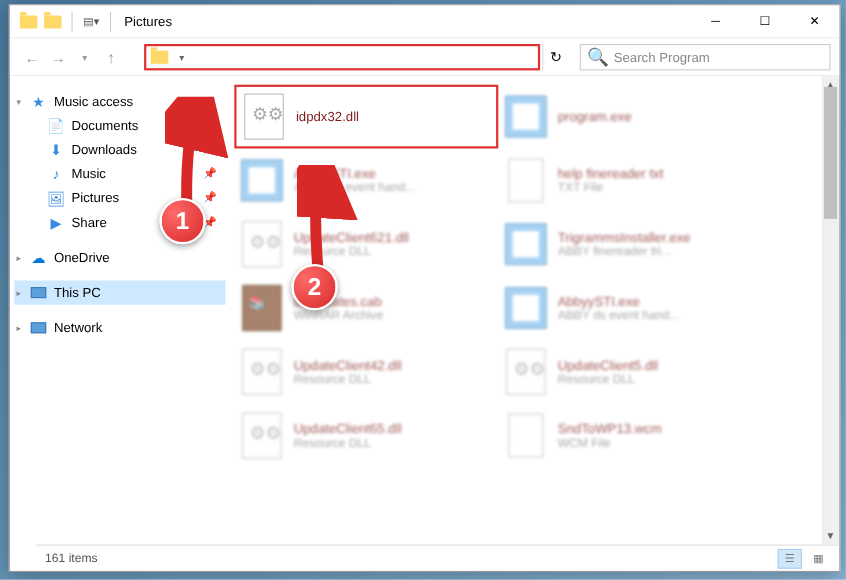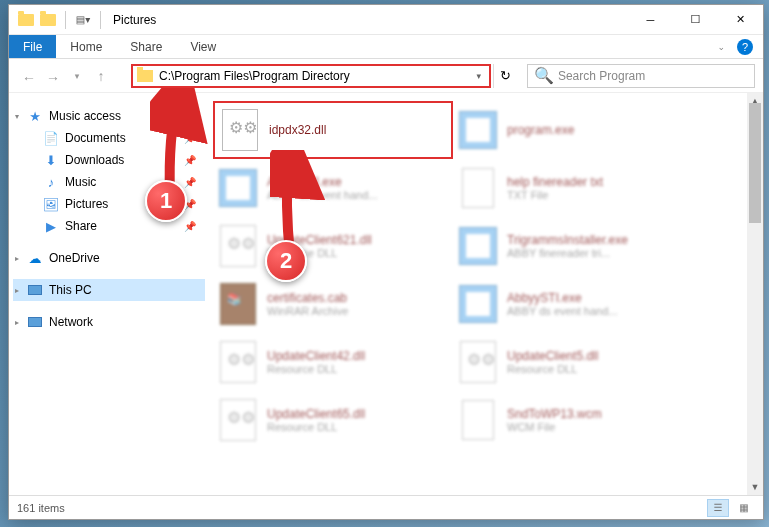--- a/index.html
+++ b/index.html
@@ -55,21 +55,21 @@
 .dll-icon { position: relative; width: 36px; height: 42px; background: #fff; border: 1px solid #bbb; }
 .dll-gears { position: absolute; top: 8px; left: 6px; font-size: 16px; color: #aaa; }
 .exe-icon { width: 38px; height: 38px; background: #89c3f0; border: 1px solid #5a93c0; position: relative; }
 .exe-icon::after { content: ''; position: absolute; inset: 6px; background: #fff; }
 .txt-icon { width: 32px; height: 40px; background: #fff; border: 1px solid #bbb; }
 .scrollbar { position: absolute; right: 0; top: 0; bottom: 0; width: 16px; background: #f0f0f0; }
 .scroll-thumb { position: absolute; top: 10px; right: 2px; width: 12px; height: 120px; background: #c0c0c0; }
 .scroll-btn { position: absolute; width: 16px; height: 16px; display: flex; align-items: center; justify-content: center; font-size: 9px; color: #666; }
 .scroll-up { top: 0; }
 .scroll-down { bottom: 0; }
-.statusbar { height: 24px; border-top: 1px solid #ddd; display: flex; align-items: center; padding: 0 8px; font-size: 11px; color: #555; }
+.statusbar { height: 24px; border-top: 1px solid #ddd; display: flex; align-items: center; padding: 0 8px; font-size: 11px; color: #555; margin-left: 24px; }
 .status-right { margin-left: auto; display: flex; gap: 4px; }
 .view-btn { width: 22px; height: 18px; border: 1px solid transparent; display: flex; align-items: center; justify-content: center; font-size: 10px; color: #777; }
 .view-btn.active { background: #d0e7f8; border-color: #a8d0f0; }
 
 .callout { position: absolute; z-index: 50; pointer-events: none; }
 .callout-circle { width: 42px; height: 42px; border-radius: 50%; background: radial-gradient(circle at 30% 30%, #ff6a6a, #d82828); border: 2px solid #fff; color: #fff; font-size: 22px; font-weight: bold; display: flex; align-items: center; justify-content: center; box-shadow: 0 2px 6px rgba(0,0,0,0.4); }
 .arrow-svg { position: absolute; z-index: 49; pointer-events: none; }
 </style>
 </head>
 <body>
@@ -89,39 +89,28 @@
       <div class="qat-sep"></div>
     </div>
     <div class="title-text">Pictures</div>
     <div class="window-controls">
       <div class="wc-btn">─</div>
       <div class="wc-btn">☐</div>
       <div class="wc-btn wc-close">✕</div>
     </div>
   </div>
 
-  <div class="ribbon-tabs">
-    <div class="file-tab">File</div>
-    <div class="ribbon-tab">Home</div>
-    <div class="ribbon-tab">Share</div>
-    <div class="ribbon-tab">View</div>
-    <div class="ribbon-right">
-      <span class="chevron-small">⌄</span>
-      <div class="help-icon">?</div>
-    </div>
-  </div>
 
   <div class="addressbar-row">
     <div class="nav-arrow">←</div>
     <div class="nav-arrow">→</div>
     <div class="nav-arrow" style="font-size:9px;">▾</div>
     <div class="nav-arrow">↑</div>
     <div class="addr-box">
       <div class="addr-folder"></div>
-      <div class="addr-text">C:\Program Files\Program Directory</div>
       <div class="addr-drop">▾</div>
     </div>
     <div class="refresh-btn">↻</div>
     <div class="search-box">
       <span>🔍</span>
       <span class="search-text">Search Program</span>
     </div>
   </div>
 
   <div class="content-area">

